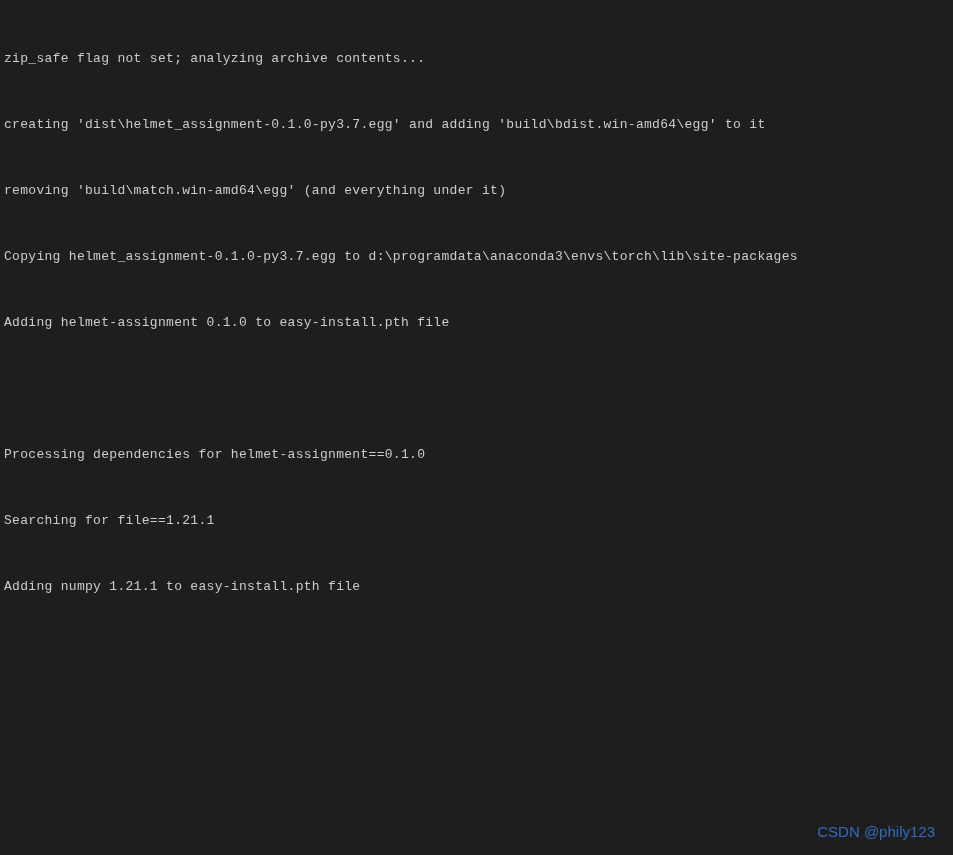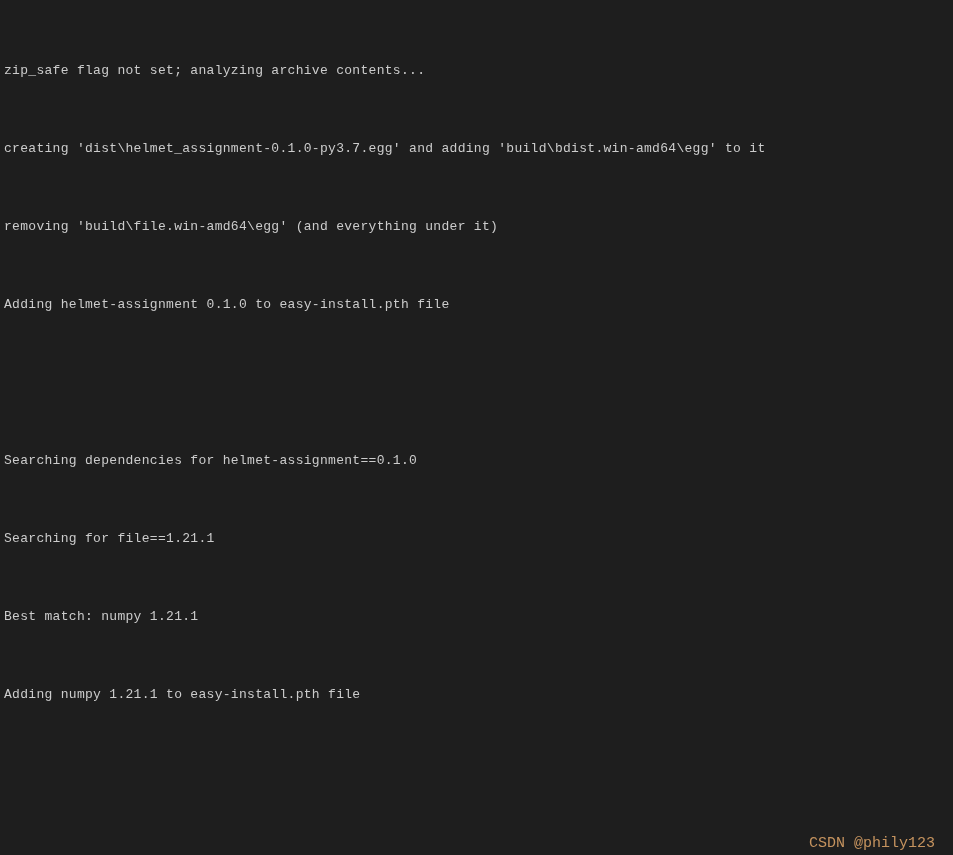--- a/index.html
+++ b/index.html
@@ -18,44 +18,43 @@
       height: 855px;
       overflow: hidden;
       position: relative;
     }
     .terminal-output {
       white-space: pre;
       letter-spacing: 0.3px;
     }
     .terminal-line {
       display: block;
-      margin-top: 12px;
     }
     .watermark {
       position: absolute;
-      bottom: 0;
+      bottom: 12px;
       right: 18px;
-      color: #fdba74;
-      font-family: Liberation Mono, monospace;
+      color: #3b82f6;
+      font-family: Liberation Sans, sans-serif;
       font-size: 15px;
       opacity: 0.75;
     }
   </style>
 </head>
 <body>
 
 <div class="terminal-output">
   <span class="terminal-line">zip_safe flag not set; analyzing archive contents...</span>
   <span class="terminal-line">creating 'dist\helmet_assignment-0.1.0-py3.7.egg' and adding 'build\bdist.win-amd64\egg' to it</span>
-  <span class="terminal-line">removing 'build\file.win-amd64\egg' (and everything under it)</span>
+  <span class="terminal-line">removing 'build\match.win-amd64\egg' (and everything under it)</span>
+  <span class="terminal-line">Copying helmet_assignment-0.1.0-py3.7.egg to d:\programdata\anaconda3\envs\torch\lib\site-packages</span>
   <span class="terminal-line">Adding helmet-assignment 0.1.0 to easy-install.pth file</span>
   <span class="terminal-line">&nbsp;</span>
-  <span class="terminal-line">Searching dependencies for helmet-assignment==0.1.0</span>
+  <span class="terminal-line">Processing dependencies for helmet-assignment==0.1.0</span>
   <span class="terminal-line">Searching for file==1.21.1</span>
-  <span class="terminal-line">Best match: numpy 1.21.1</span>
   <span class="terminal-line">Adding numpy 1.21.1 to easy-install.pth file</span>
   
   
   
   
   
   
   
   
   

